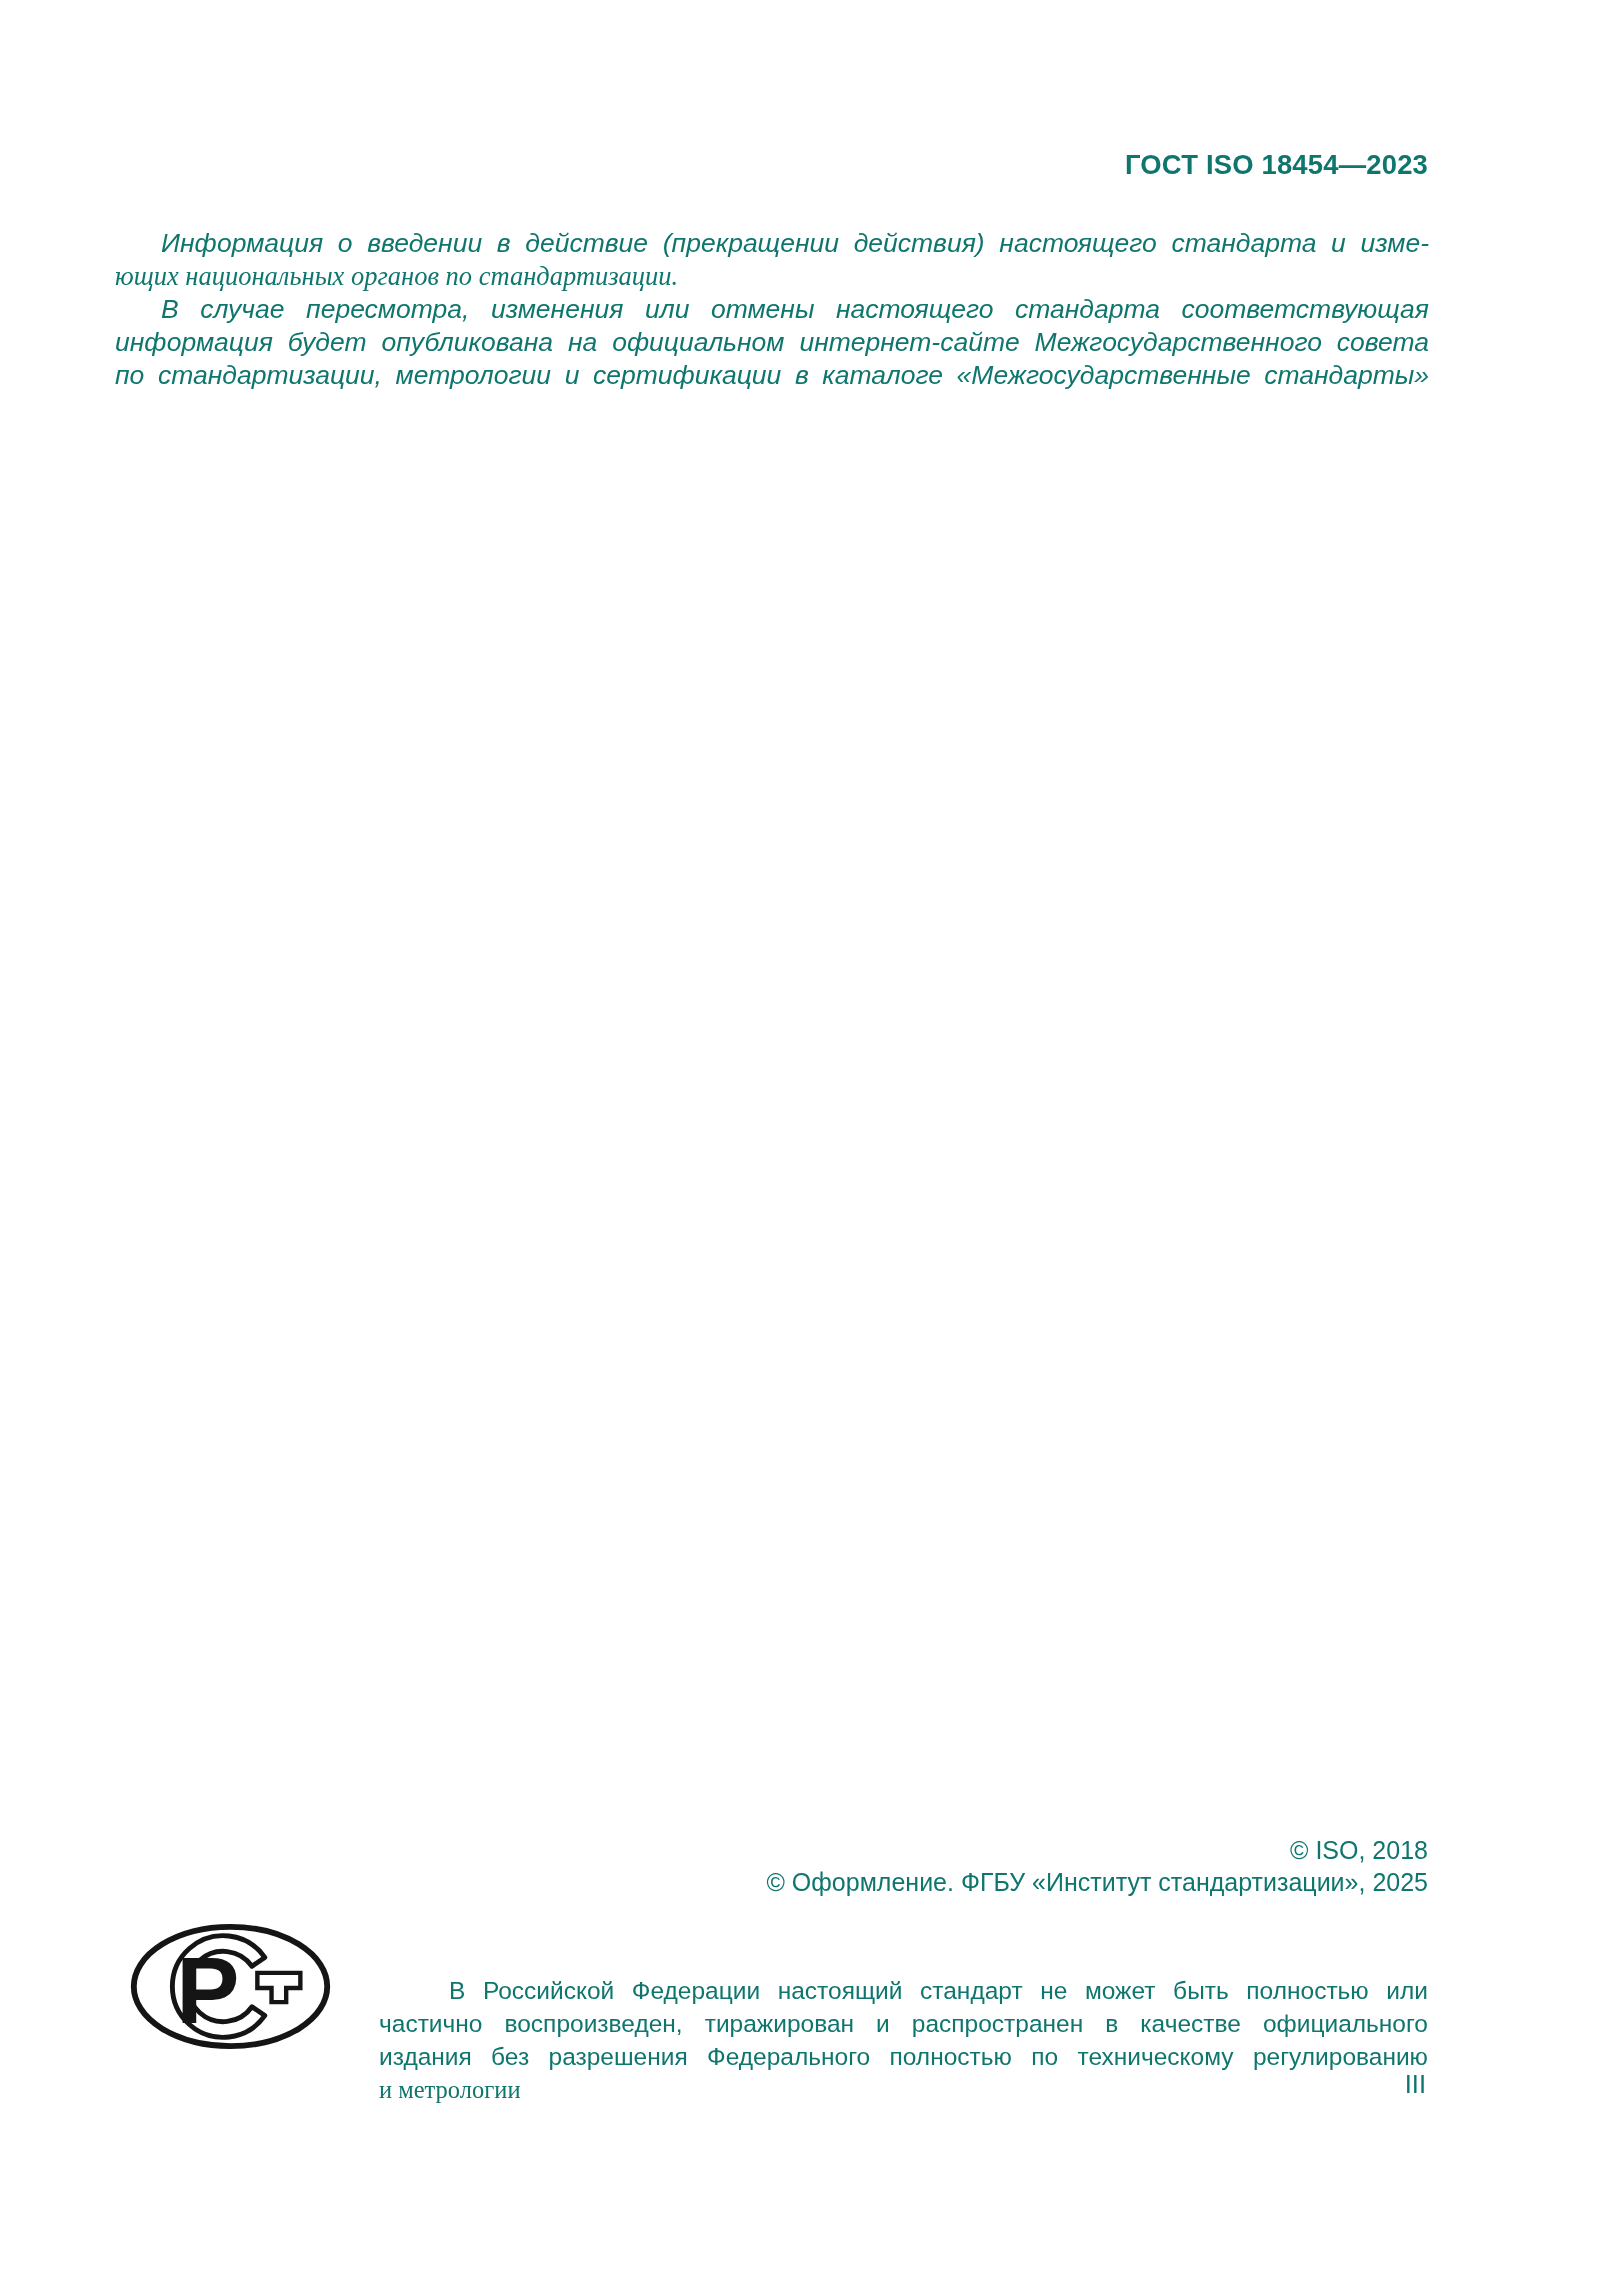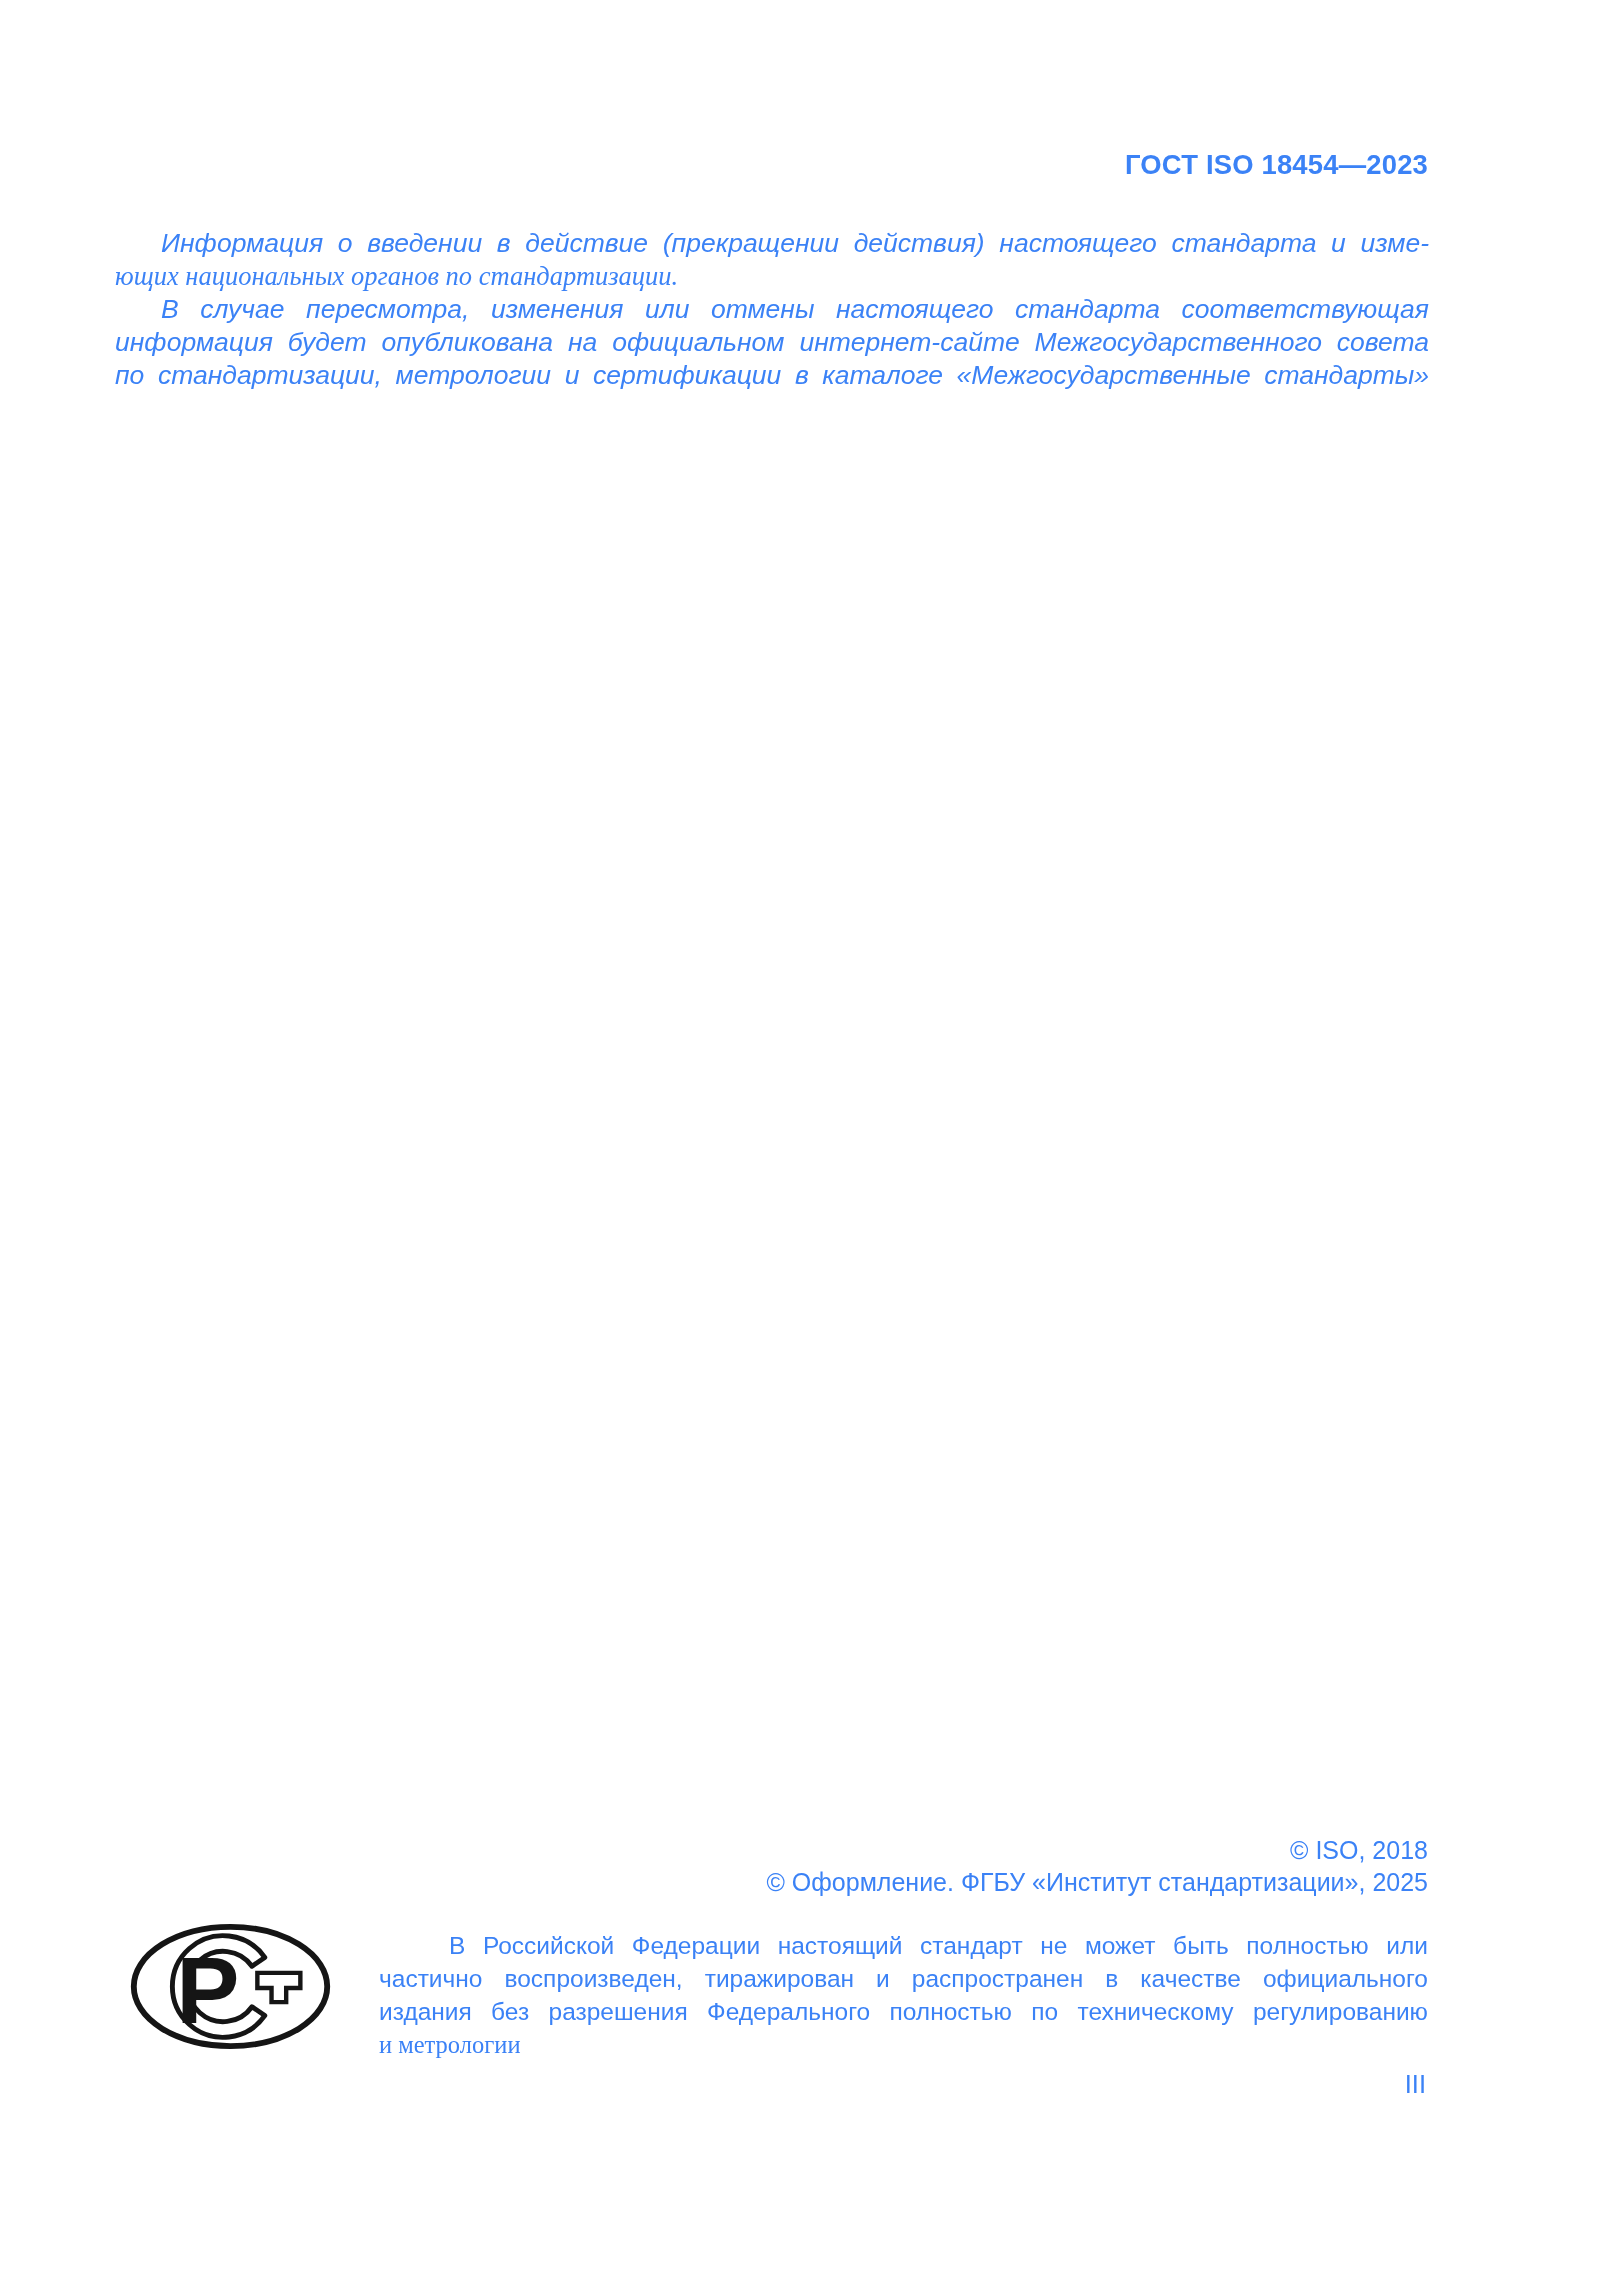--- a/index.html
+++ b/index.html
@@ -2,21 +2,21 @@
 <html lang="ru"><head>
 <meta charset="utf-8">
 <title></title>
 <style>
   html, body { margin: 0; padding: 0; background: #ffffff; }
   .page {
     position: relative;
     width: 1621px;
     height: 2293px;
     background: #ffffff;
-    color: #3b82f6;
+    color: #0f766e;
     font-family: "Liberation Sans", "DejaVu Sans", sans-serif;
     overflow: hidden;
   }
 
   
   .doc-header {
     position: absolute;
     top: 149px;
     right: 193px;
     font-size: 27.4px;
@@ -69,21 +69,21 @@
   .rst-logo {
     position: absolute;
     left: 130px;
     top: 1923px;
     width: 201px;
     height: 127px;
   }
   .restriction {
     position: absolute;
     left: 379px;
-    top: 1929px;
+    top: 1974px;
     width: 1049px;
     font-size: 24.5px;
     line-height: 33px;
     --fl-indent: 70px;
   }
   .restriction .tline { height: 33px; }
 
   
   .page-number {
     position: absolute;

